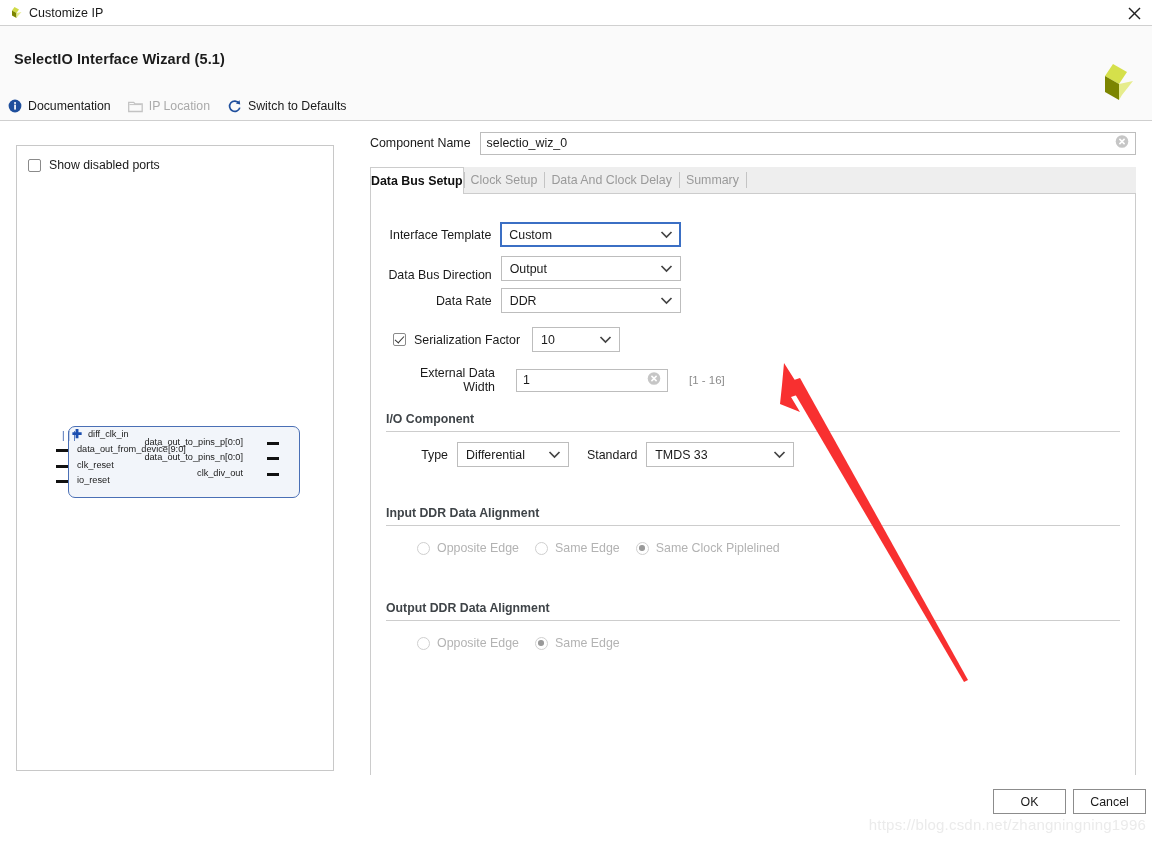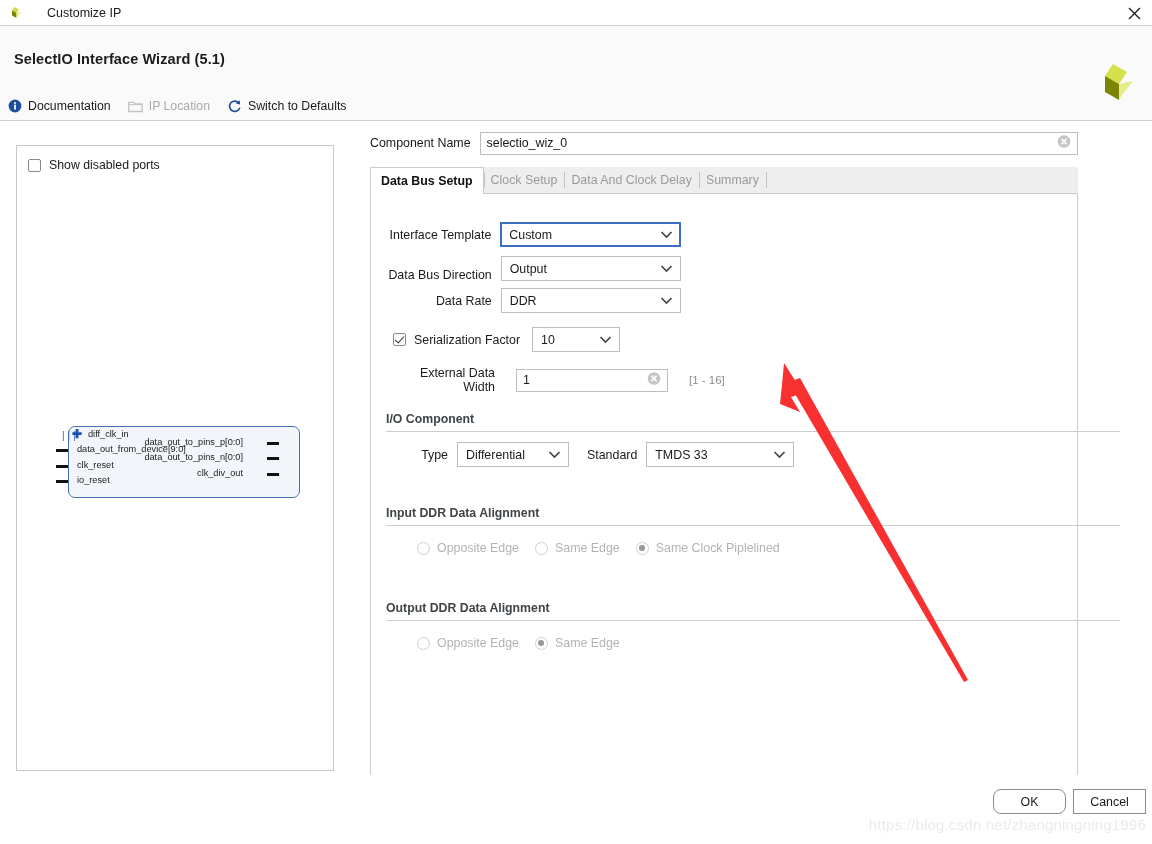--- a/index.html
+++ b/index.html
@@ -18,21 +18,21 @@
   #titlebar {
     height: 26px;
     background: #ffffff;
     border-bottom: 1px solid #d0d0d0;
     display: flex; align-items: center;
     padding: 0 0 0 7px;
     position: relative;
   }
   #titlebar .tb-title {
     font-size: 12.5px; color: #1a1a1a;
-    margin-left: 25px;
+    margin-left: 7px;
   }
   .xlogo-mini { width: 15px; height: 14px; display: block; }
   #close-btn {
     position: absolute; right: 0; top: 0;
     width: 36px; height: 26px;
     display: flex; align-items: center; justify-content: center;
     cursor: pointer;
   }
   #close-btn svg { display: block; }
 
@@ -144,21 +144,21 @@
   .pin-stub {
     position: absolute;
     width: 12px; height: 2.6px;
     background: #111111;
   }
 
   
   #right-panel {
     position: absolute;
     left: 370px; top: 0px;
-    width: 708px; height: 660px;
+    width: 766px; height: 660px;
   }
   #comp-name-row {
     display: flex; align-items: center;
     height: 24px;
     margin-top: 10px;
   }
   #comp-name-row .cn-label {
     font-size: 12.4px; color: #1a1a1a;
     margin-right: 9px;
   }
@@ -202,21 +202,21 @@
     width: 1px; background: #c4c4c4;
   }
   .tab.active {
     background: #ffffff;
     color: #111111;
     font-weight: bold;
     border-top: 1px solid #cccccc;
     border-left: 1px solid #cccccc;
     border-right: 1px solid #cccccc;
     margin-bottom: -1px;
-    padding: 0 10px;
+    padding: 0 0;
   }
   .tab.active::before { display: none; }
   .tab-endfill { flex: 1; position: relative; }
   .tab-endfill::before {
     content: "";
     position: absolute; left: 0; top: 5px; bottom: 5px;
     width: 1px; background: #c4c4c4;
   }
 
   
@@ -309,21 +309,21 @@
   .btn {
     position: absolute;
     width: 73px; height: 25px;
     border: 1px solid #8c8c8c;
     background: #ffffff;
     font-size: 12.4px;
     color: #1a1a1a;
     display: flex; align-items: center; justify-content: center;
     cursor: pointer;
   }
-  #ok-btn { right: 86px; top: 14px; border-radius: 8px; }
+  #ok-btn { right: 86px; top: 14px; }
   #cancel-btn { right: 6px; top: 14px; }
 
   
   #watermark {
     position: absolute;
     right: 6px; bottom: 11px;
     font-size: 15px;
     color: #ebebeb;
     letter-spacing: 0.2px;
     white-space: nowrap;

